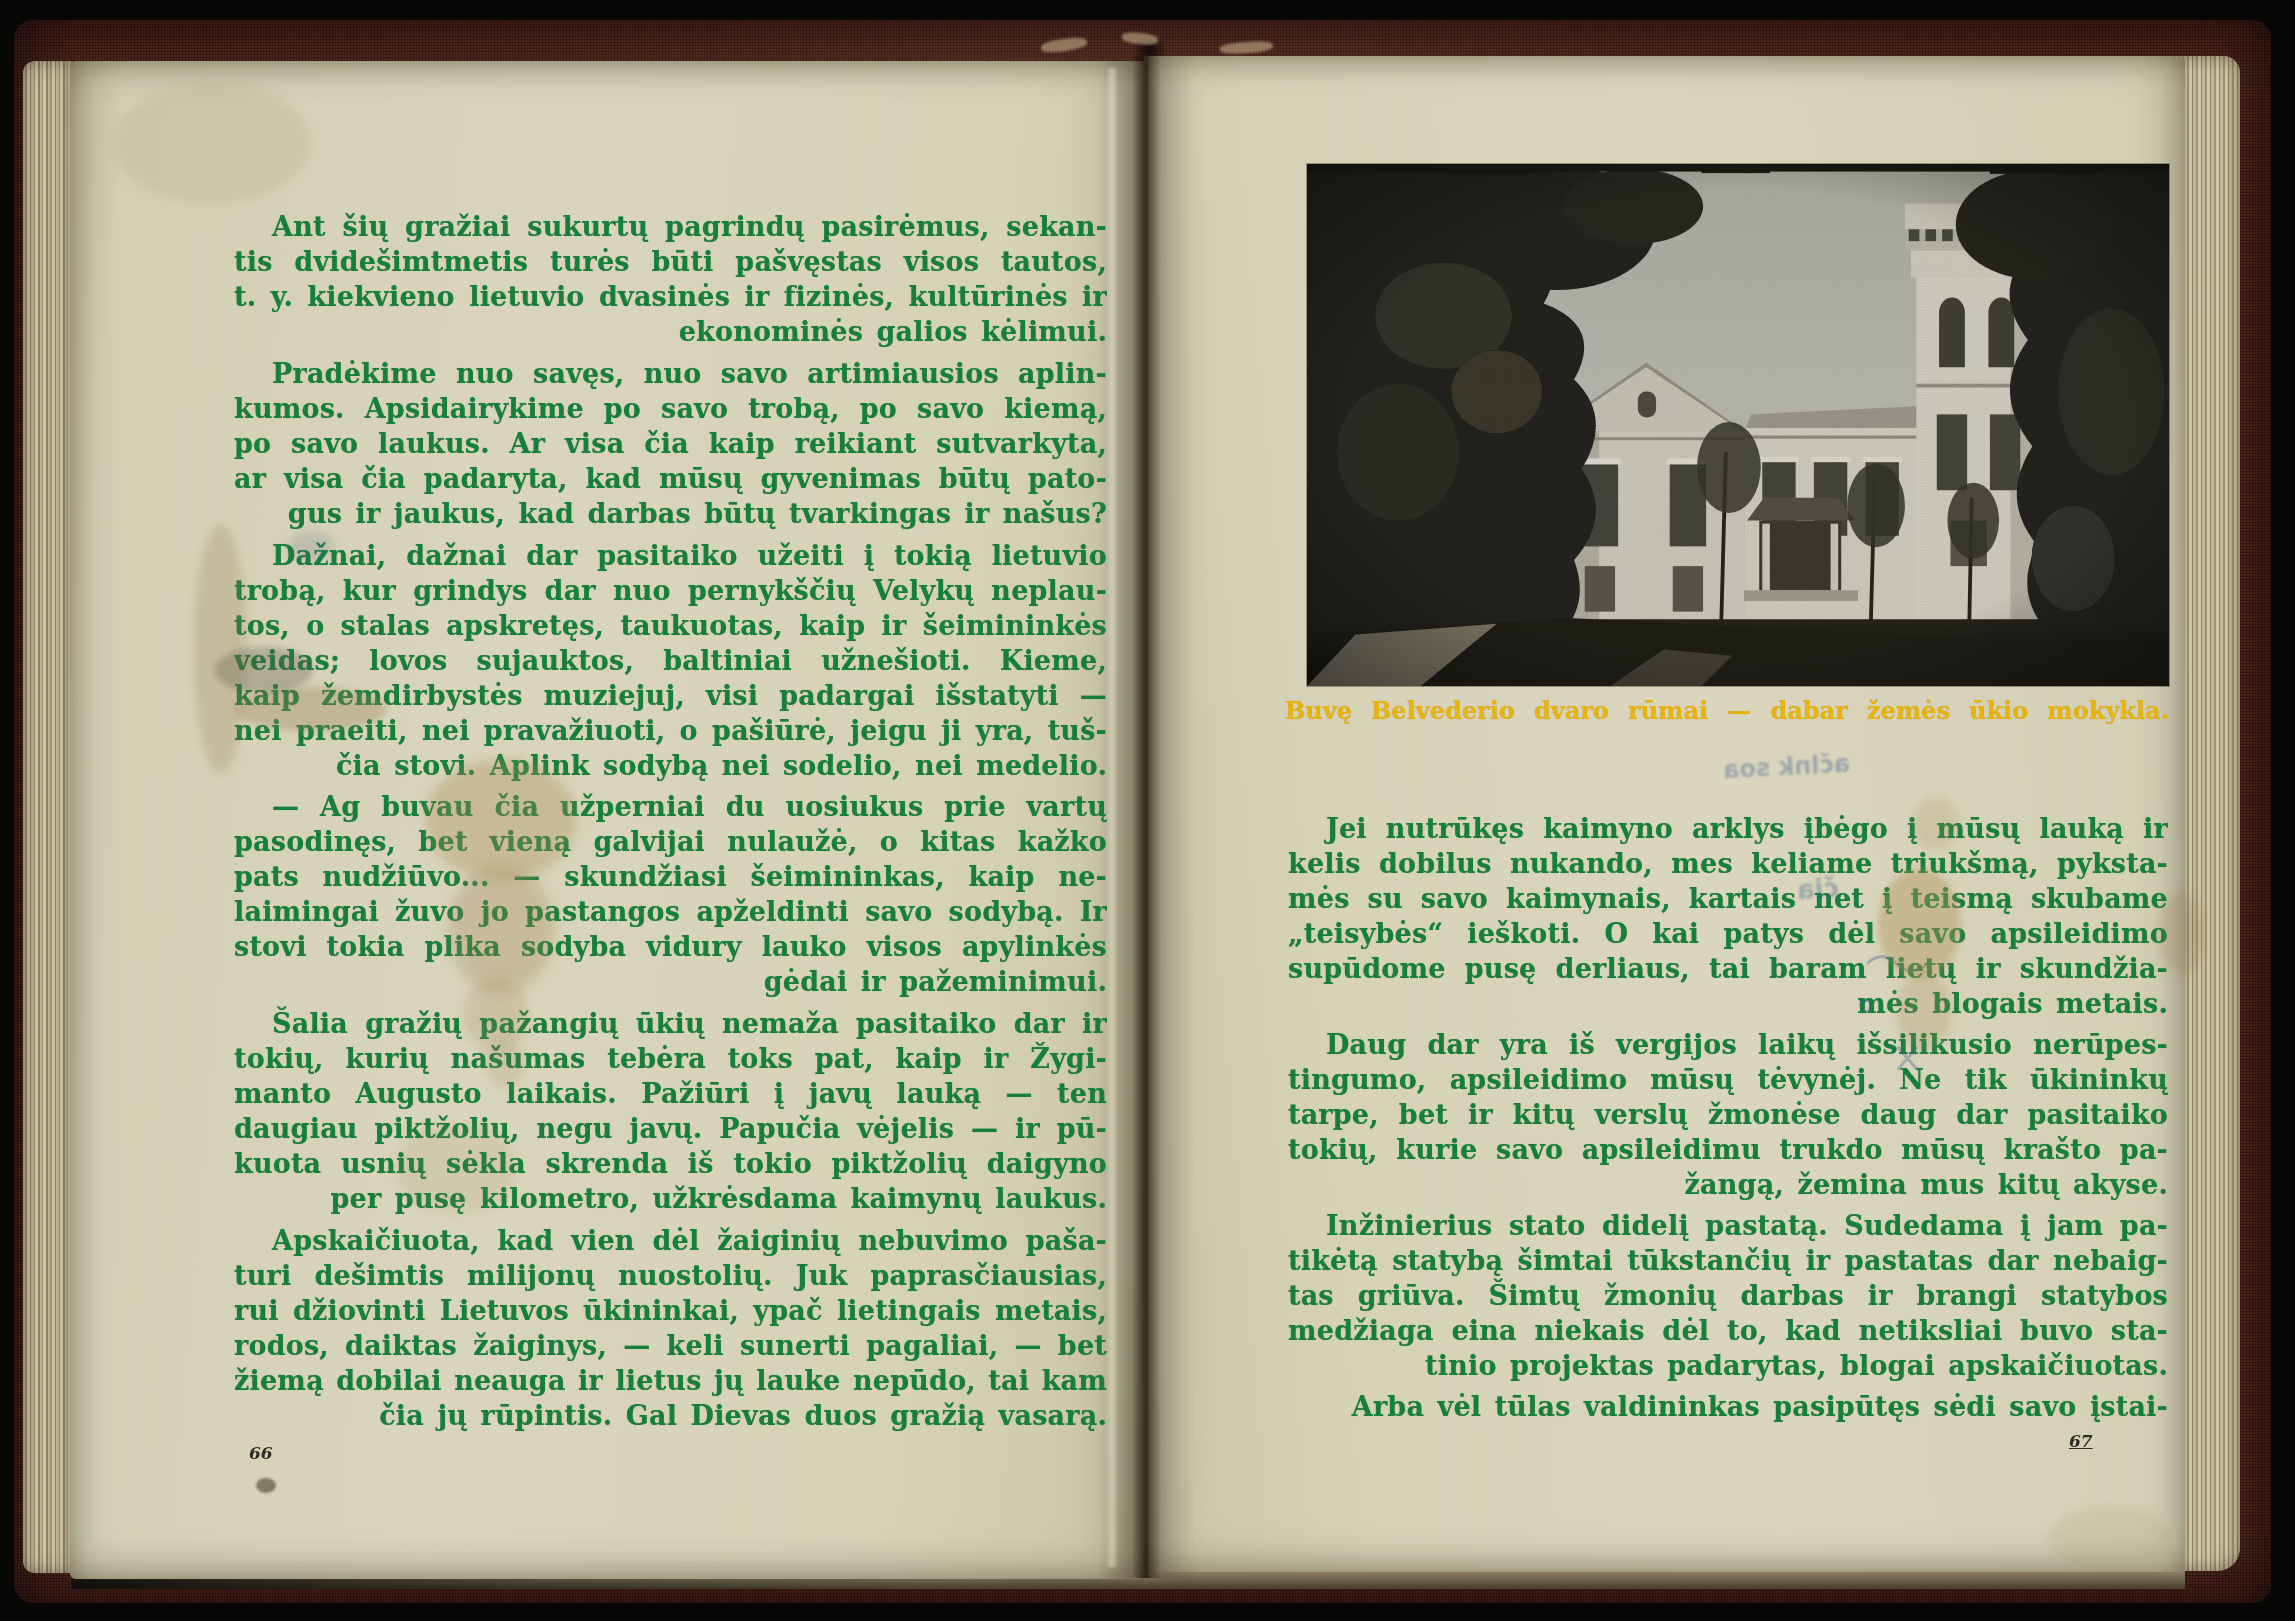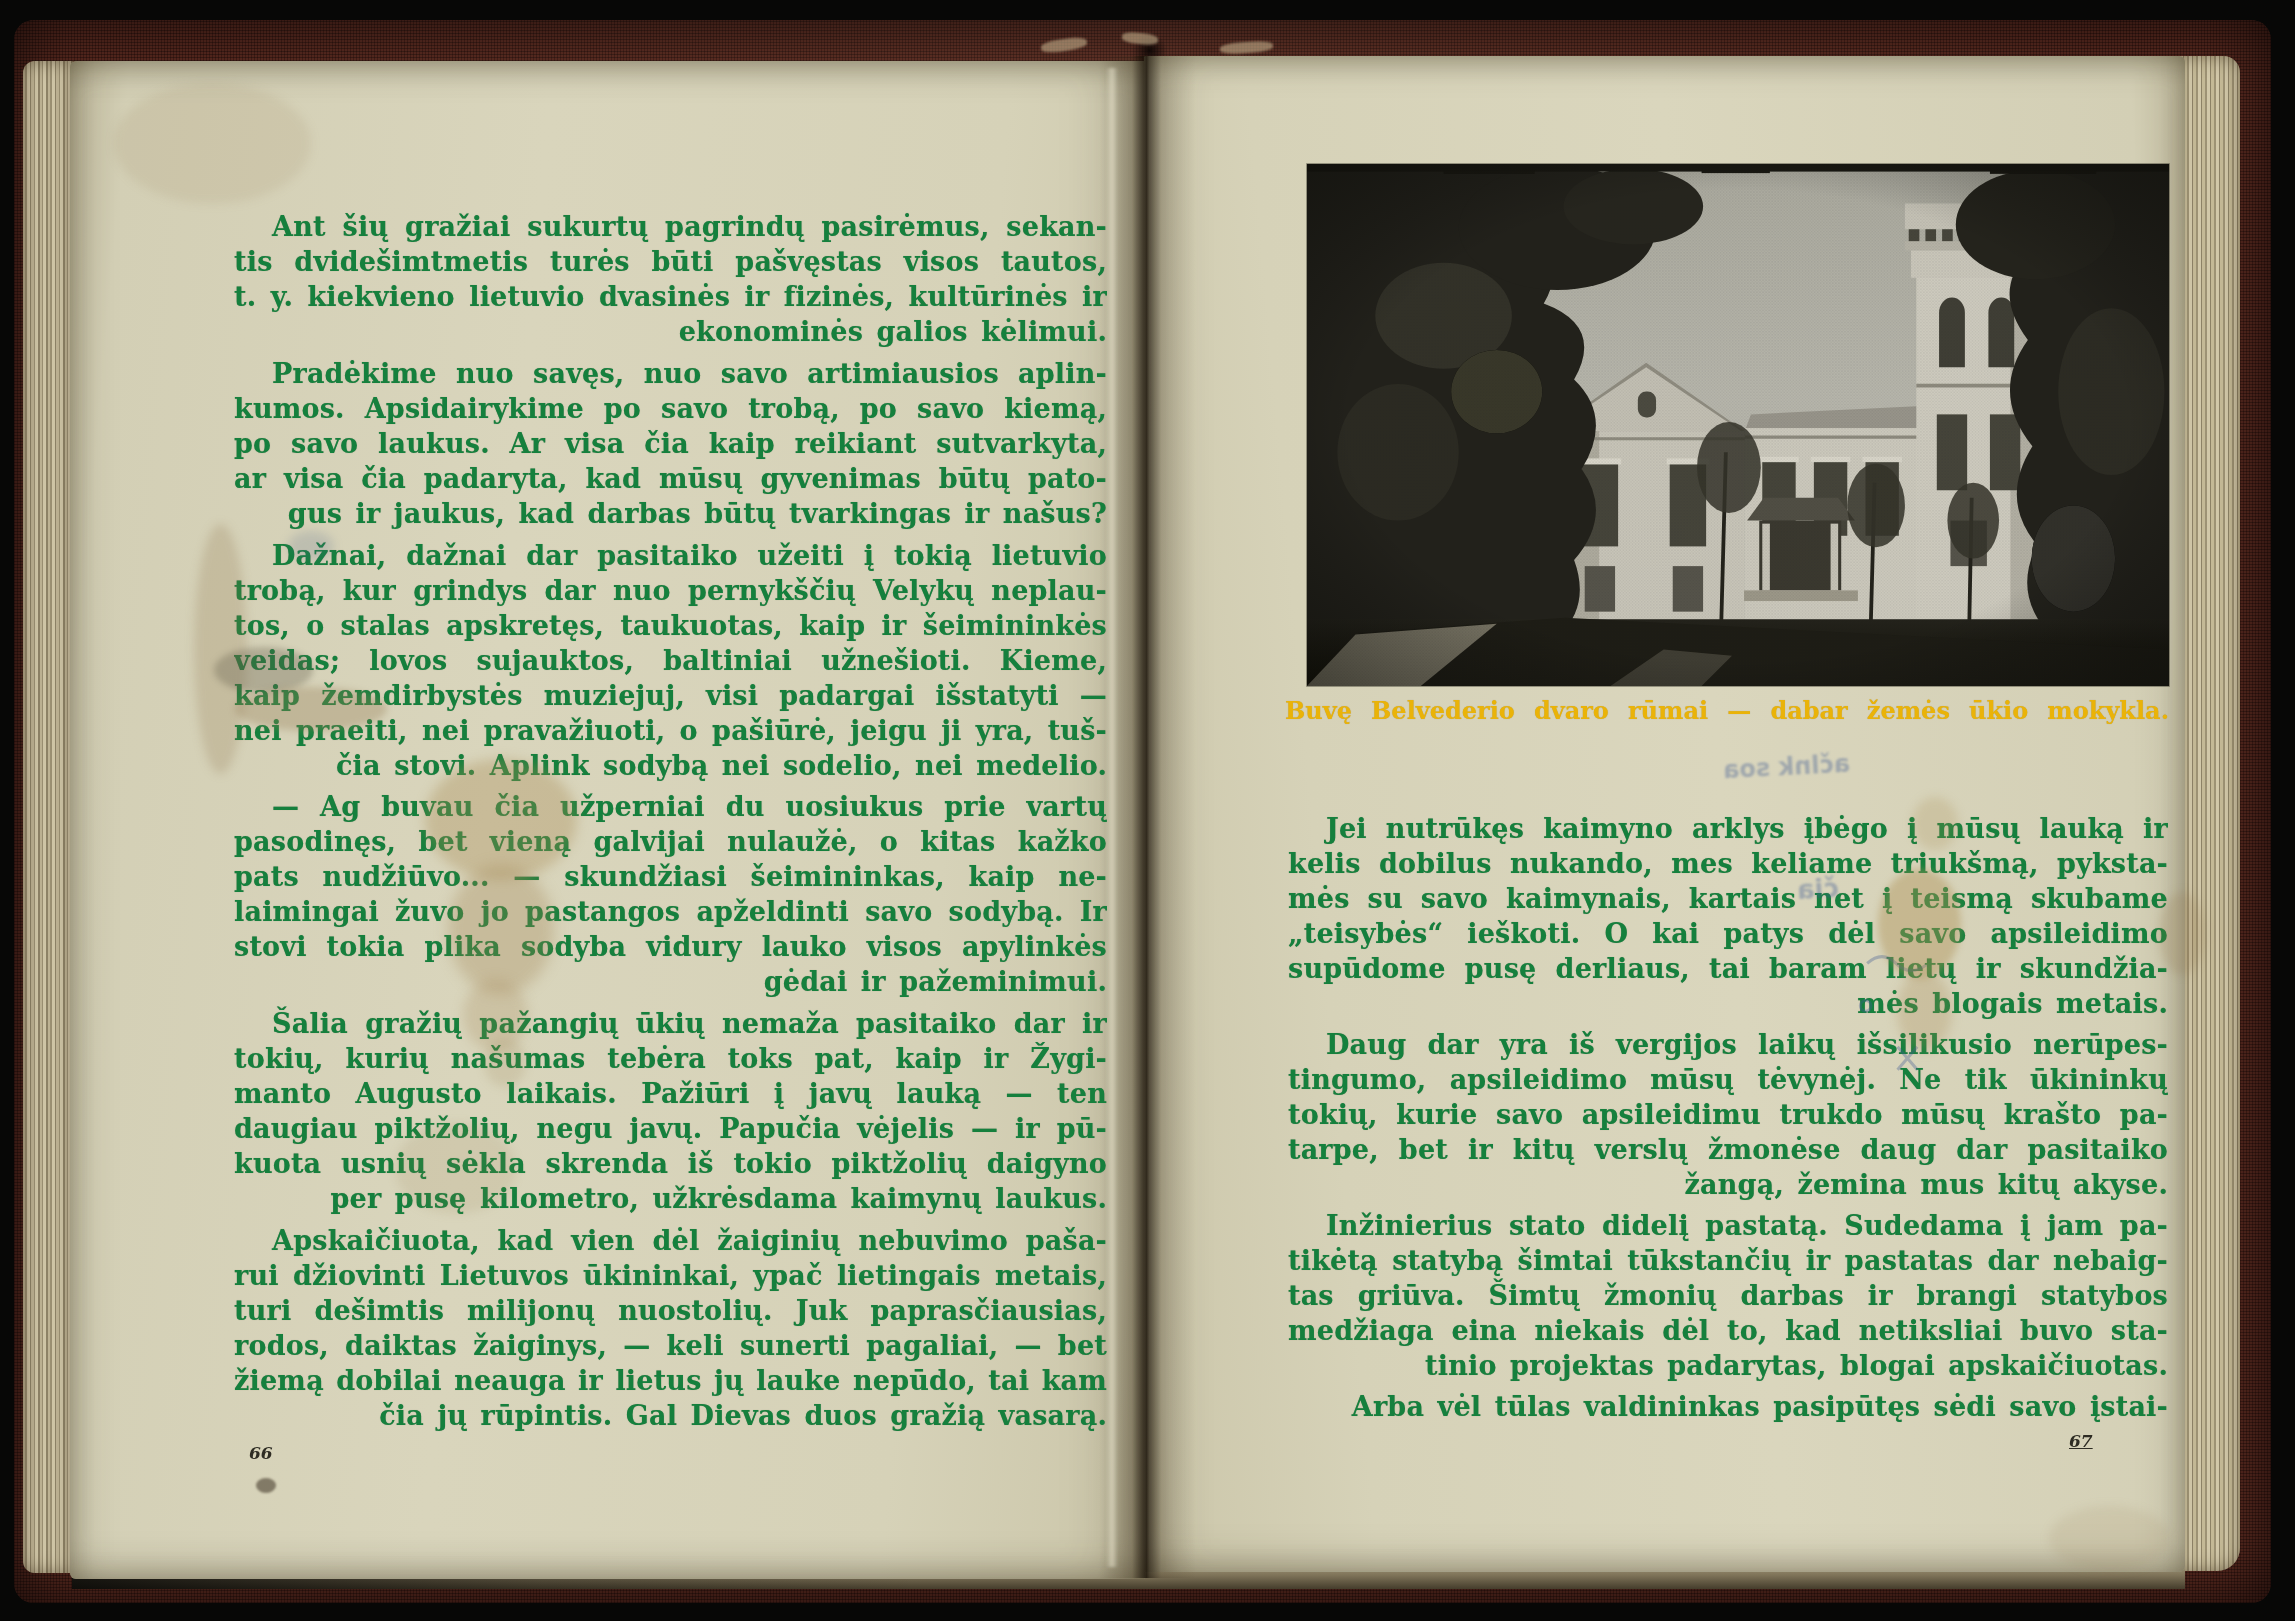--- a/index.html
+++ b/index.html
@@ -152,22 +152,22 @@
     <div class="para">
       <div class="line first">Šalia gražių pažangių ūkių nemaža pasitaiko dar ir</div>
       <div class="line">tokių, kurių našumas tebėra toks pat, kaip ir Žygi-</div>
       <div class="line">manto Augusto laikais. Pažiūri į javų lauką — ten</div>
       <div class="line">daugiau piktžolių, negu javų. Papučia vėjelis — ir pū-</div>
       <div class="line">kuota usnių sėkla skrenda iš tokio piktžolių daigyno</div>
       <div class="line last">per pusę kilometro, užkrėsdama kaimynų laukus.</div>
     </div>
     <div class="para">
       <div class="line first">Apskaičiuota, kad vien dėl žaiginių nebuvimo paša-</div>
+      <div class="line">turi dešimtis milijonų nuostolių. Juk paprasčiausias,</div>
       <div class="line">rui džiovinti Lietuvos ūkininkai, ypač lietingais metais,</div>
-      <div class="line">turi dešimtis milijonų nuostolių. Juk paprasčiausias,</div>
       <div class="line">rodos, daiktas žaiginys, — keli sunerti pagaliai, — bet</div>
       <div class="line">žiemą dobilai neauga ir lietus jų lauke nepūdo, tai kam</div>
       <div class="line last">čia jų rūpintis. Gal Dievas duos gražią vasarą.</div>
     </div>
   </div>
 <div class="abs pagenum pn-left">66</div>
 
 <div class="abs photo">
 <svg viewBox="0 0 1136 688" preserveAspectRatio="none">
   <defs>
@@ -300,22 +300,22 @@
       <div class="line first">Jei nutrūkęs kaimyno arklys įbėgo į mūsų lauką ir</div>
       <div class="line">kelis dobilus nukando, mes keliame triukšmą, pyksta-</div>
       <div class="line">mės su savo kaimynais, kartais net į teismą skubame</div>
       <div class="line">„teisybės“ ieškoti. O kai patys dėl savo apsileidimo</div>
       <div class="line">supūdome pusę derliaus, tai baram lietų ir skundžia-</div>
       <div class="line last">mės blogais metais.</div>
     </div>
     <div class="para">
       <div class="line first">Daug dar yra iš vergijos laikų išsilikusio nerūpes-</div>
       <div class="line">tingumo, apsileidimo mūsų tėvynėj. Ne tik ūkininkų</div>
+      <div class="line">tarpe, bet ir kitų verslų žmonėse daug dar pasitaiko</div>
       <div class="line">tokių, kurie savo apsileidimu trukdo mūsų krašto pa-</div>
-      <div class="line">tarpe, bet ir kitų verslų žmonėse daug dar pasitaiko</div>
       <div class="line last">žangą, žemina mus kitų akyse.</div>
     </div>
     <div class="para">
       <div class="line first">Inžinierius stato didelį pastatą. Sudedama į jam pa-</div>
       <div class="line">tikėtą statybą šimtai tūkstančių ir pastatas dar nebaig-</div>
       <div class="line">tas griūva. Šimtų žmonių darbas ir brangi statybos</div>
       <div class="line">medžiaga eina niekais dėl to, kad netiksliai buvo sta-</div>
       <div class="line last">tinio projektas padarytas, blogai apskaičiuotas.</div>
     </div>
     <div class="para">

